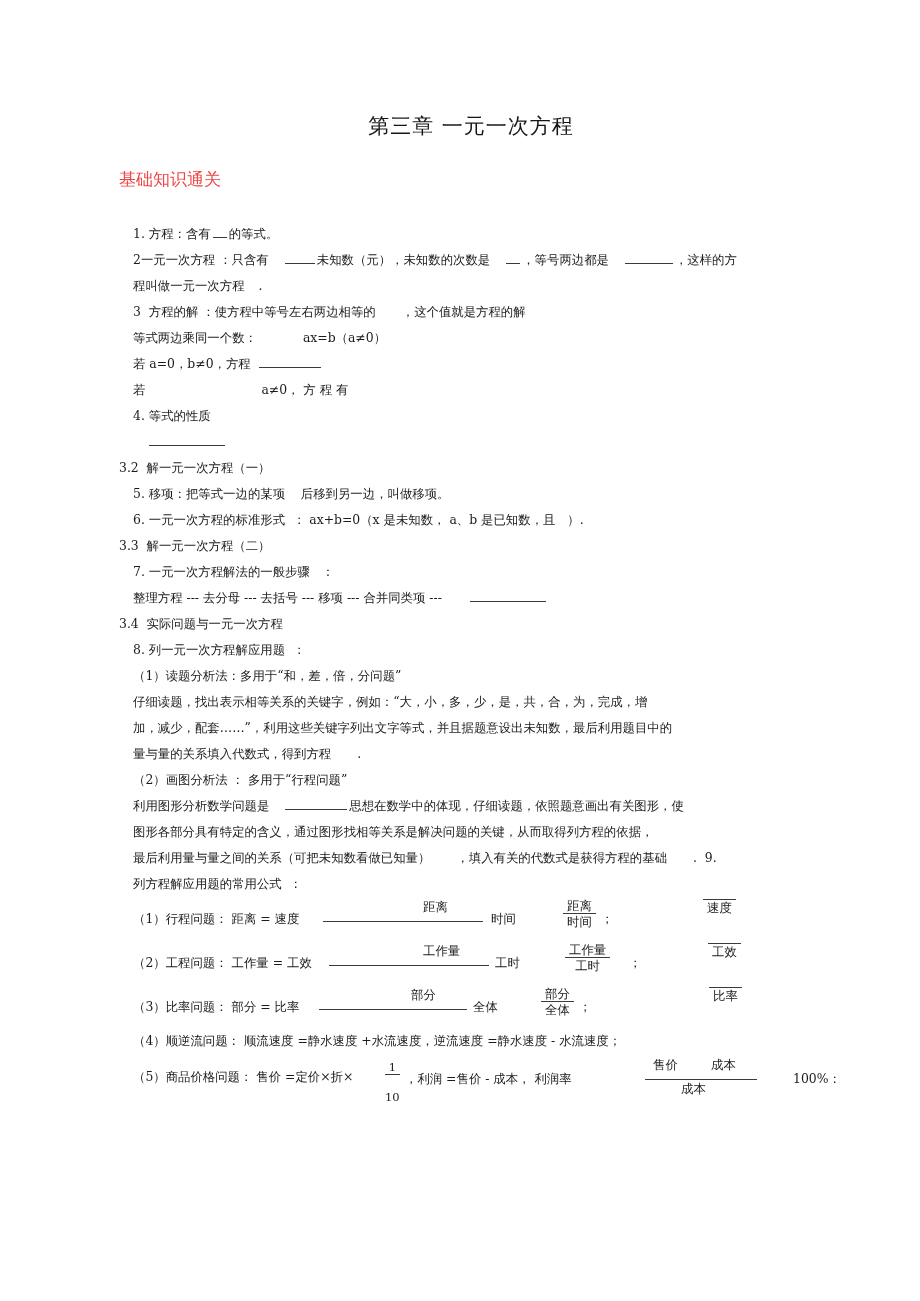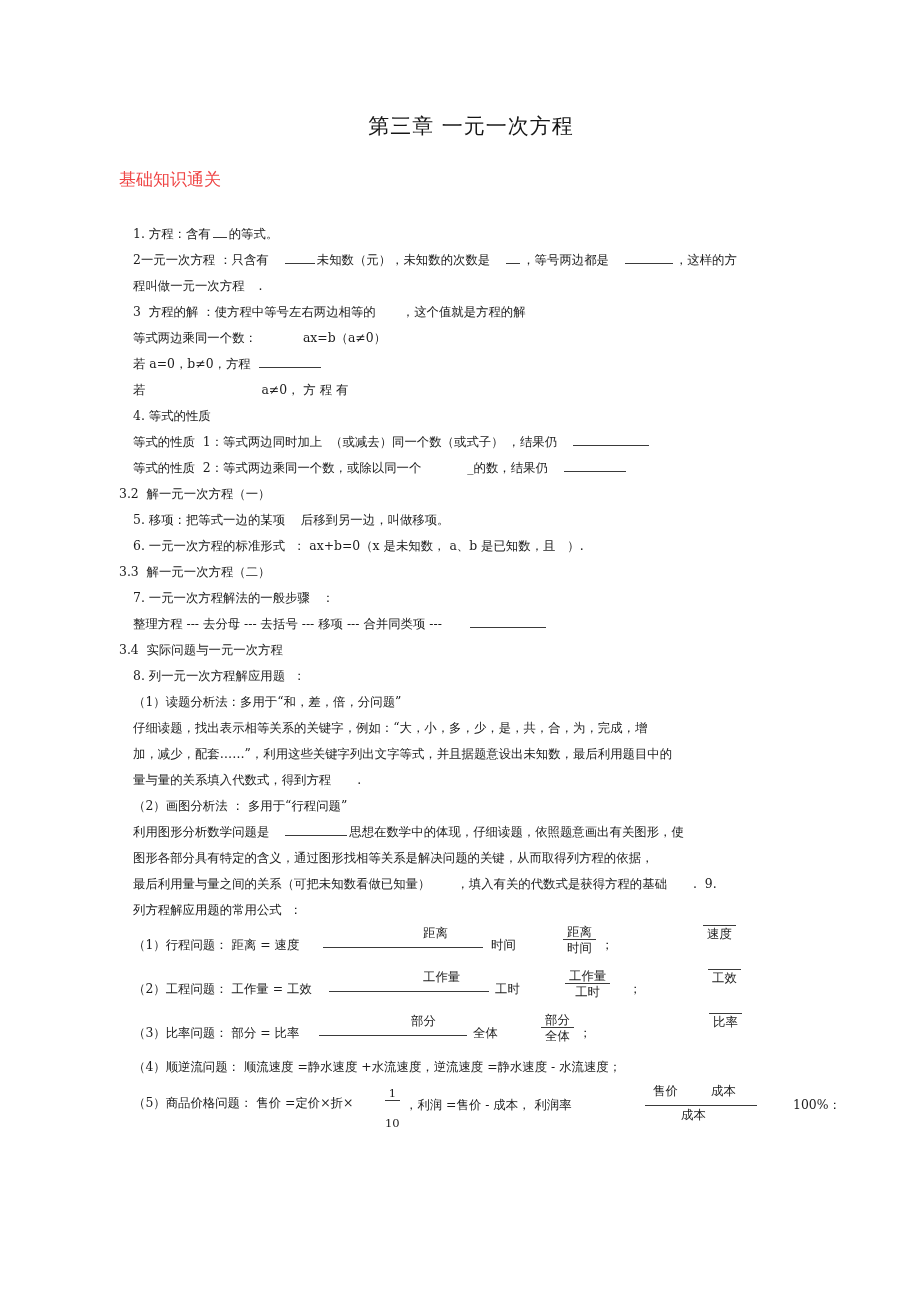--- a/index.html
+++ b/index.html
@@ -148,23 +148,22 @@
 
     <div class="ln ind2"><span>等式两边乘同一个数：</span><span class="sp4"></span><span>ax=b（a≠0）</span></div>
 
 
     <div class="ln ind2"><span>若 a=0，b≠0，方程</span><span class="sp1"></span><span class="blank b-l"></span></div>
 
     <div class="ln ind2"><span>若</span><span class="sp5"></span><span class="sp4"></span><span>a≠0， 方 程 有</span></div>
 
     <div class="ln ind">4. 等式的性质</div>
 
-    <div class="ln ind2"><span>等式的性质  1：等式两边同时加上  （或减去）同一个数（或式子） ，结果仍</span><span class="sp2"></span><span class="blank b-xl"></span></div>
-
-    <div class="ln ind2"><span>等式的性质  2：等式两边乘同一个数，或除以同一个</span><span class="sp4"></span><span>_的数，结果仍</span><span class="sp2"></span><span class="blank b-l"></span></div>
+    <div class="ln ind2"><span class="sp2"></span><span class="blank b-xl"></span></div>
+
 
     <div class="ln sec">3.2  解一元一次方程（一）</div>
 
     <div class="ln ind">5. 移项：把等式一边的某项    后移到另一边，叫做移项。</div>
     <div class="ln ind">6. 一元一次方程的标准形式  ： ax+b=0（x 是未知数， a、b 是已知数，且   ）.</div>
 
     <div class="ln sec">3.3  解一元一次方程（二）</div>
 
     <div class="ln ind">7. 一元一次方程解法的一般步骤   ：</div>
     <div class="ln ind2"><span>整理方程 --- 去分母 --- 去括号 --- 移项 --- 合并同类项 ---</span><span class="sp3"></span><span class="blank b-xl"></span></div>

